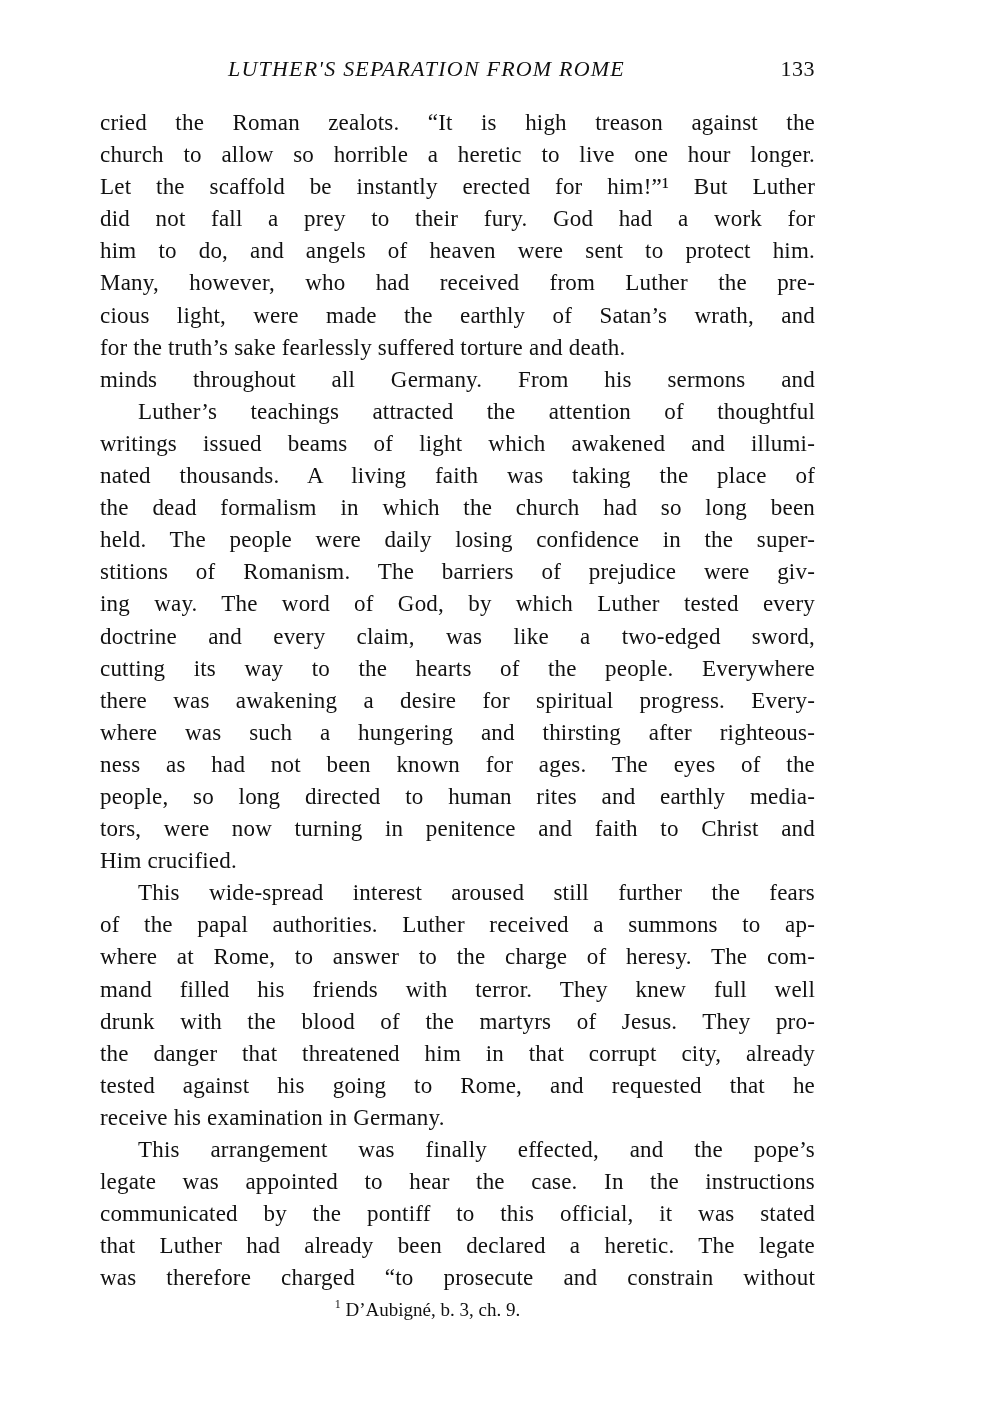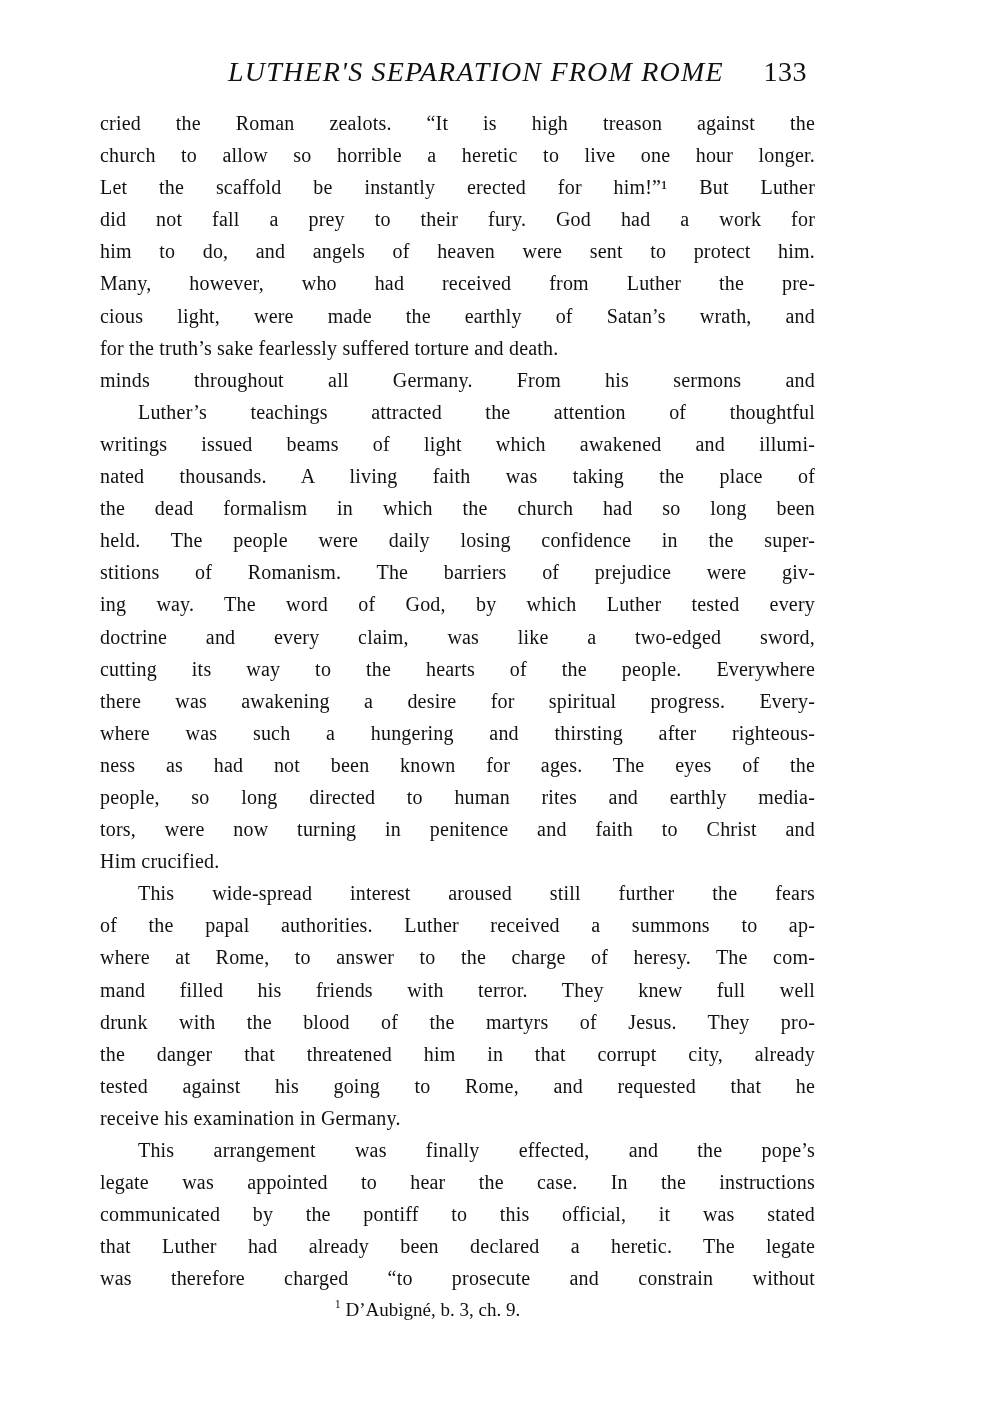--- a/index.html
+++ b/index.html
@@ -1,22 +1,22 @@
 <!DOCTYPE html>
 <html><head>
 <meta charset="utf-8">
 <style>
   html, body { margin: 0; padding: 0; background: #ffffff; }
   body { width: 1000px; height: 1415px; position: relative; overflow: hidden; }
   .page { position: absolute; left: 100px; top: 0; width: 715px; color: #111; font-family: "Liberation Serif", "DejaVu Serif", serif; }
-  .header { position: absolute; top: 52px; left: 0; width: 715px; height: 34px; font-size: 28px; }
+  .header { position: absolute; top: 52px; left: 0; width: 715px; height: 34px; font-size: 22px; }
   .running-title { position: absolute; left: 128px; top: 4px; font-style: italic; letter-spacing: 1.2px; }
-  .page-number { position: absolute; right: 8px; top: 4px; letter-spacing: 0.5px; margin-left: 34px; }
+  .page-number { position: absolute; right: 0; top: 4px; letter-spacing: 0.5px; margin-left: 34px; }
   .body { position: absolute; top: 107px; left: 0; width: 715px; }
-  .line { display: block; height: 32.1px; line-height: 32.1px; font-size: 20px; text-align: justify; text-align-last: justify; white-space: nowrap; overflow: visible; letter-spacing: 0.2px; }
+  .line { display: block; height: 32.1px; line-height: 32.1px; font-size: 23px; text-align: justify; text-align-last: justify; white-space: nowrap; overflow: visible; letter-spacing: 0.2px; }
   .line.last { text-align-last: left; }
   .line.indent { padding-left: 38px; }
   .footnote { position: absolute; top: 1297px; left: 0; width: 715px; text-align: center; font-size: 19px; font-weight: normal; }
   .footnote .inner { position: relative; left: -30px; }
   sup { font-size: 12px; vertical-align: 8px; }
 </style>
 </head>
 <body>
 
 <div class="page">

